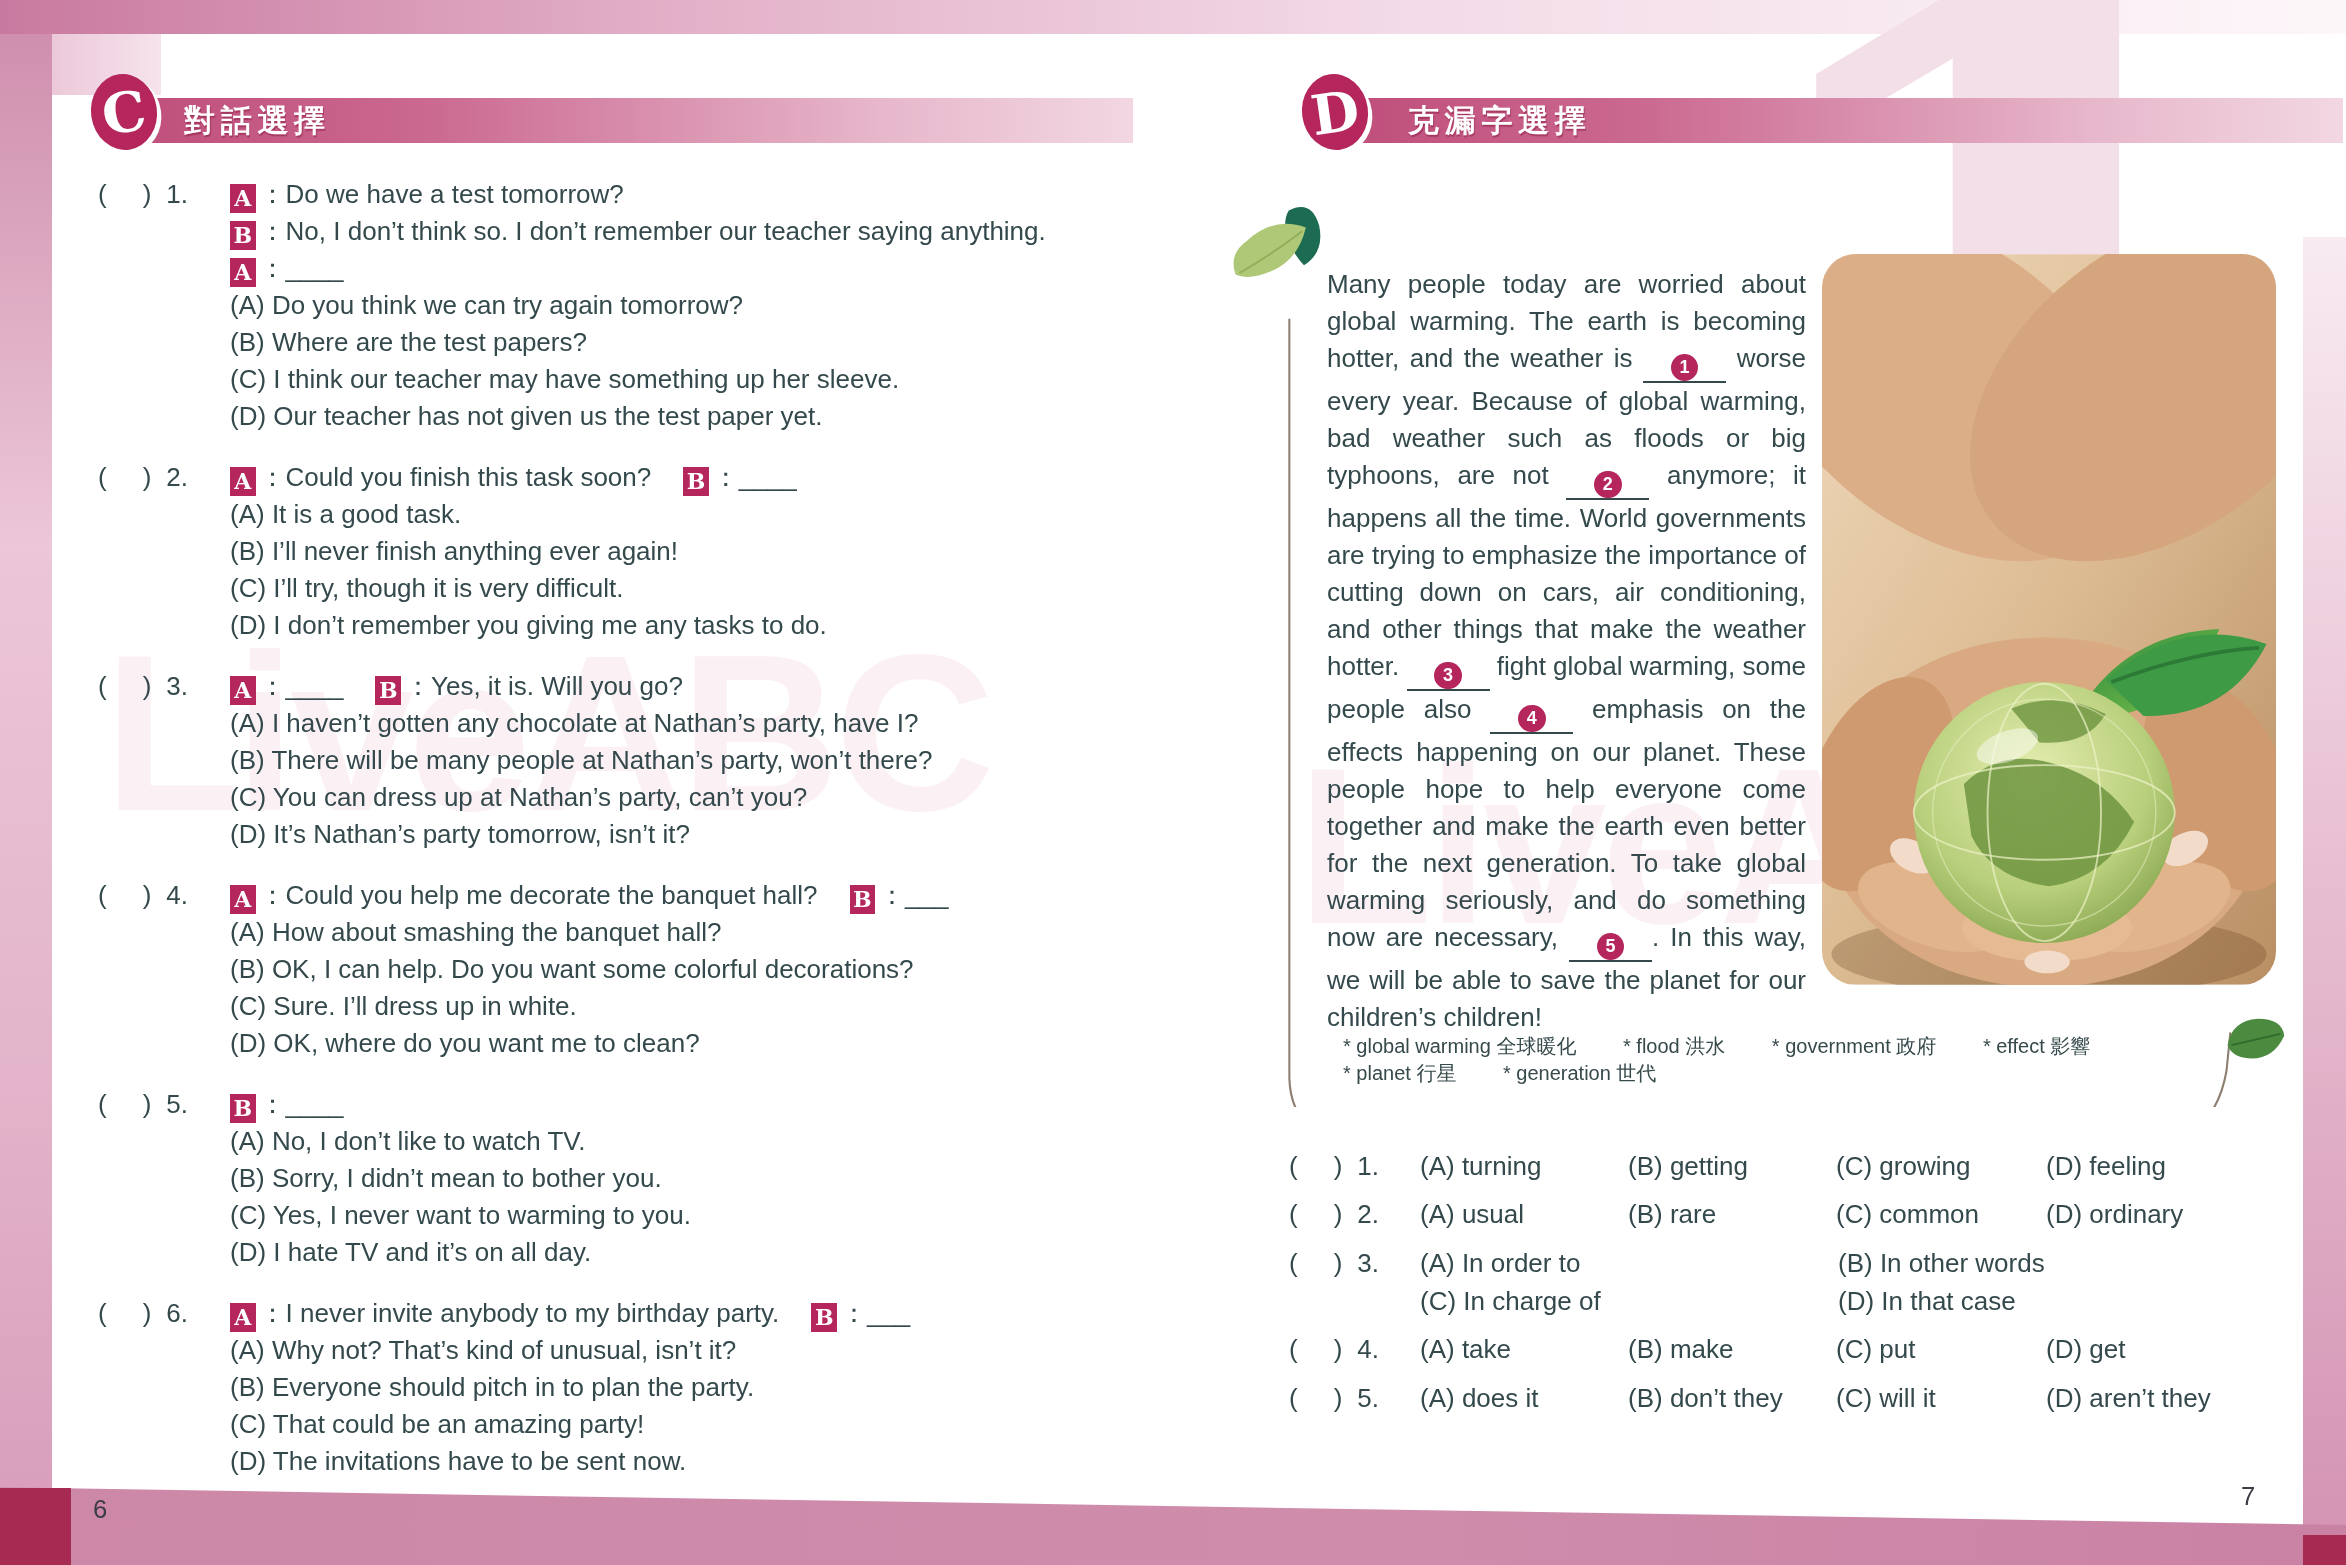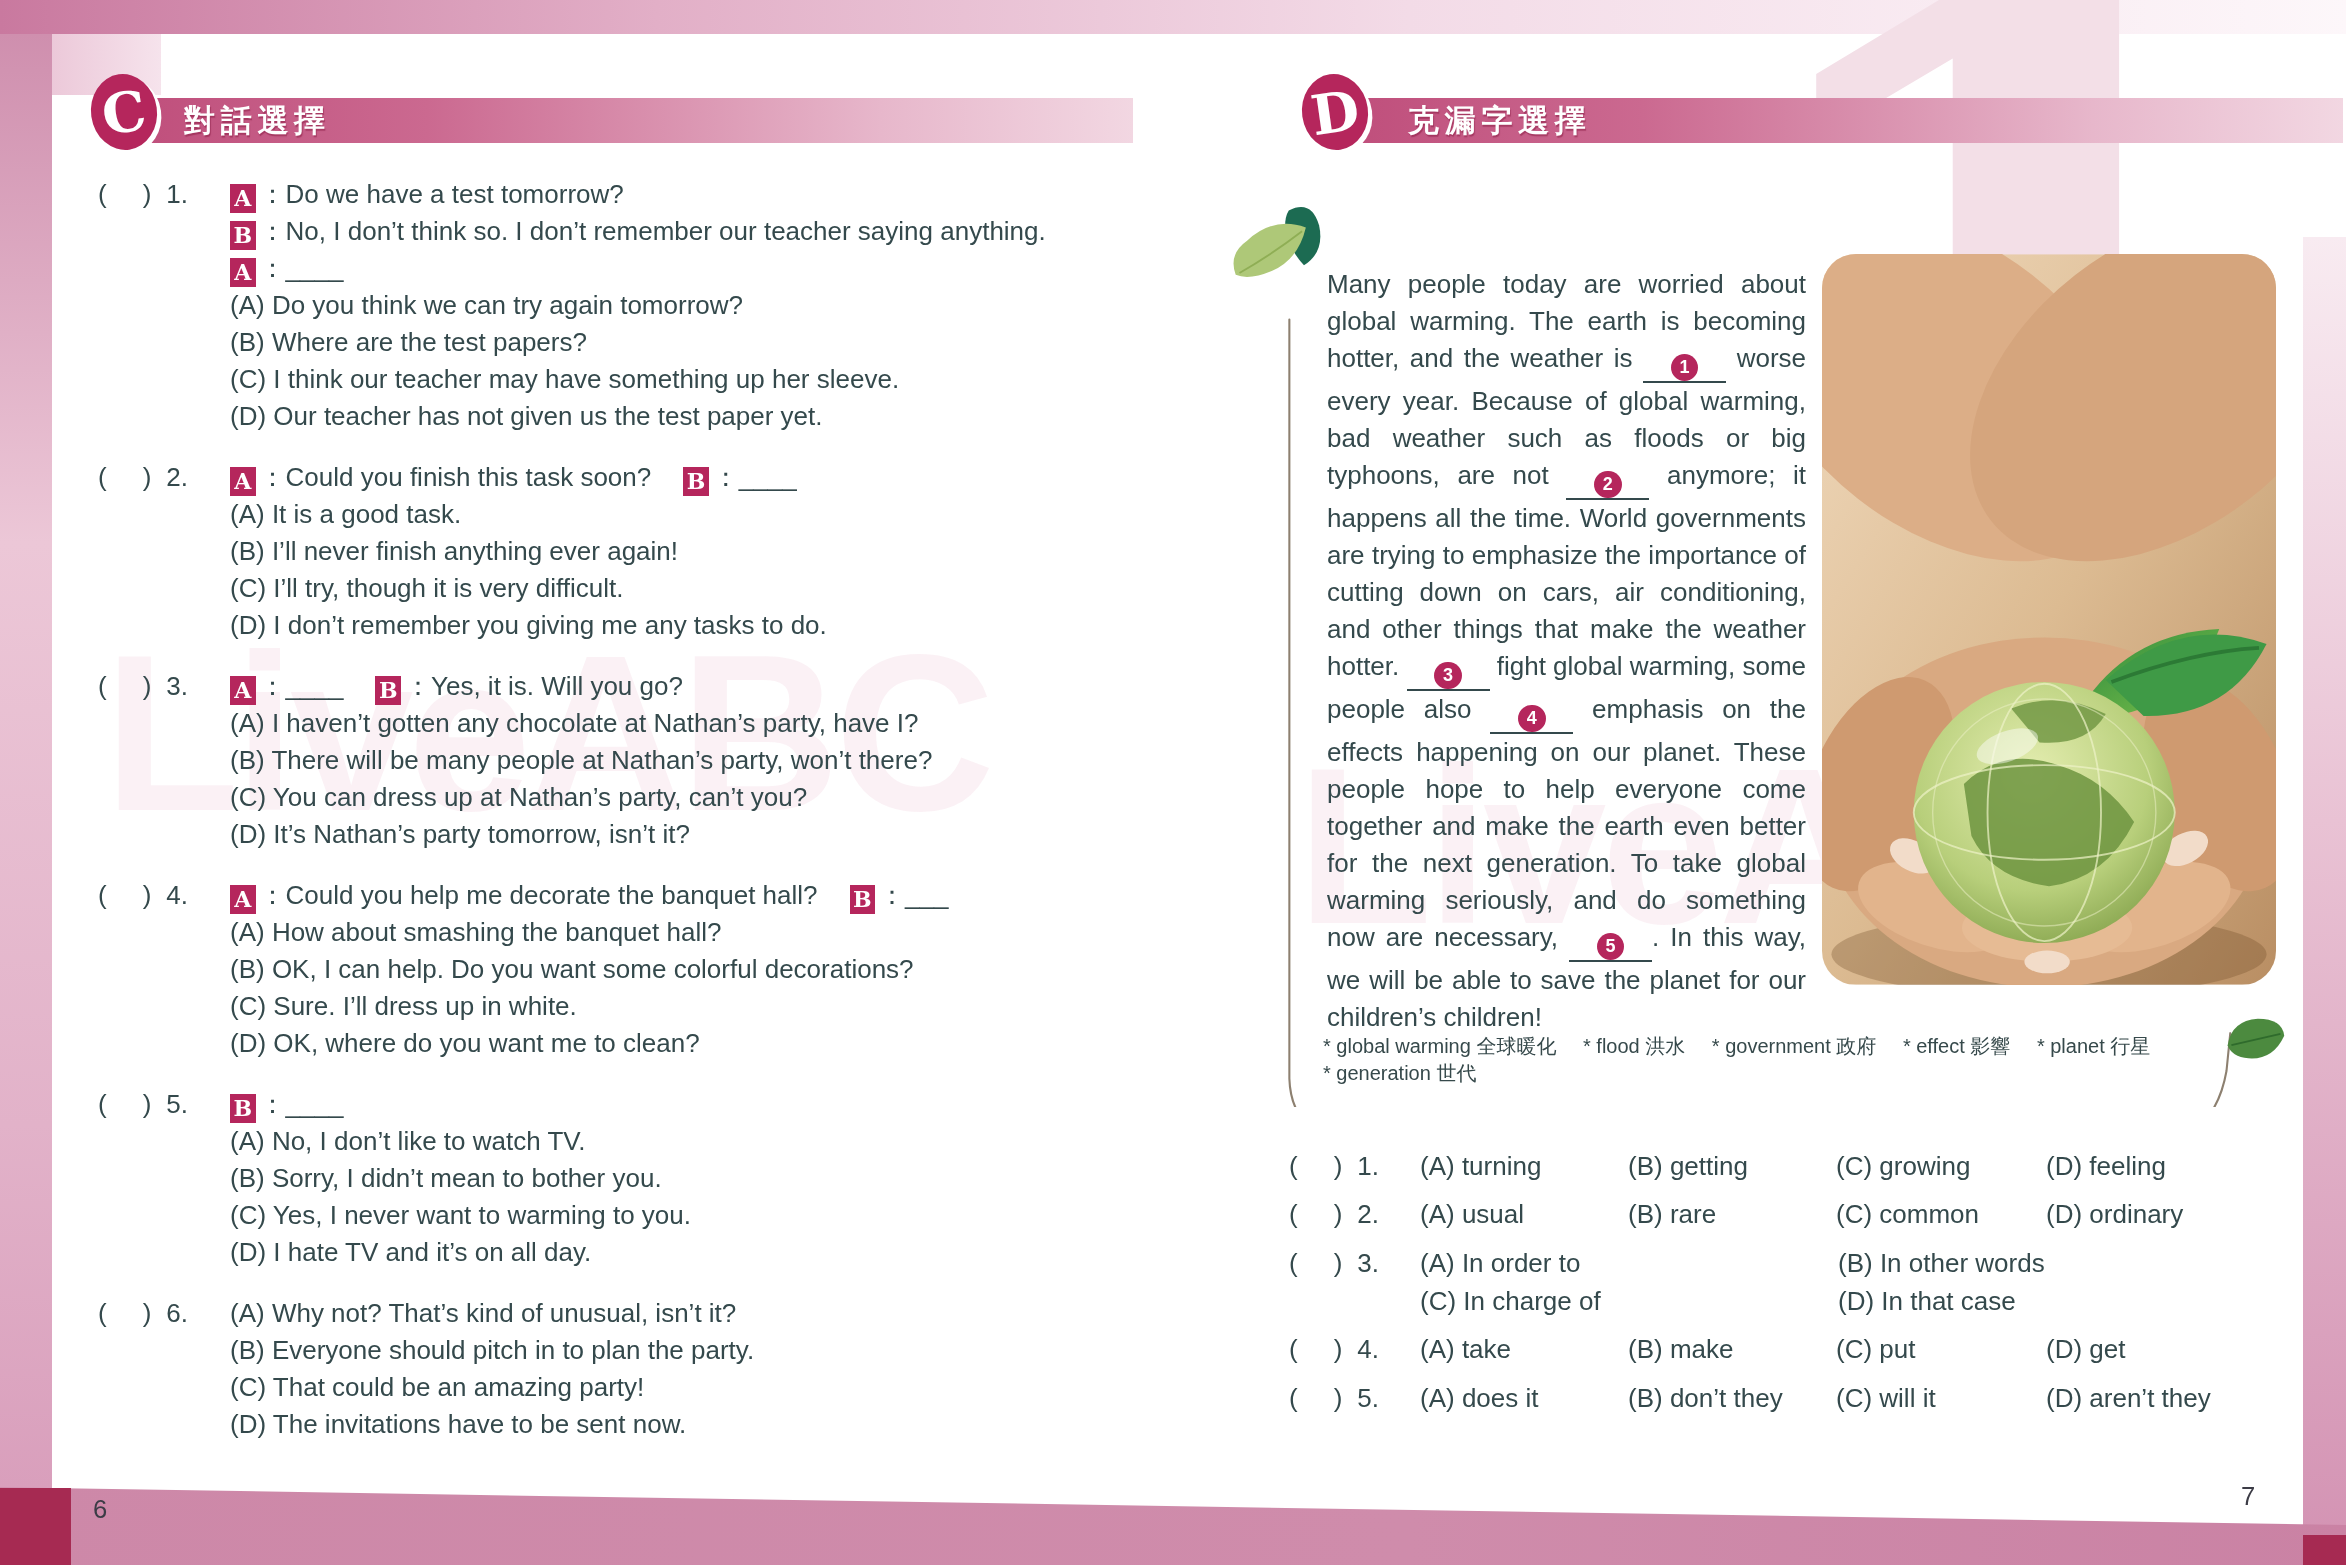--- a/index.html
+++ b/index.html
@@ -64,21 +64,21 @@
   .d-passage{position:absolute;left:1327px;top:238px;width:479px;z-index:2;
     font-size:26px;line-height:37px;text-align:justify;margin-top:28px;}
   .blank{display:inline-block;width:83px;border-bottom:2.4px solid #34494c;text-align:center;
     line-height:19px;}
   .bnum{display:inline-block;width:27.4px;height:27.4px;border-radius:50%;background:#b5265c;
     color:#fff;font-size:18px;font-weight:bold;line-height:27.4px;text-align:center;
     vertical-align:-5.7px;}
   .photo-box{position:absolute;left:1822px;top:254px;width:454px;height:731px;border-radius:34px;
     overflow:hidden;z-index:3;}
   .glossary{position:absolute;left:1323px;top:1033px;width:899px;z-index:2;font-size:20px;color:#36494b;}
-  .glossary span{margin-right:21px;white-space:nowrap;}
+  .glossary span{margin-right:21px;white-space:nowrap;margin-left:20px;}
   .bubble-svg,.leaf-svg{position:absolute;z-index:2;}
 
   .d-questions{position:absolute;left:1289px;top:1147px;width:1003px;z-index:4;
     font-size:26px;line-height:38px;}
   .dq{display:flex;margin-bottom:10.4px;}
   .dq-prefix{flex:none;width:131px;display:flex;align-items:flex-start;}
   .dq-opts4{flex:1;display:grid;grid-template-columns:208px 208px 210px auto;}
   .dq-opts2{flex:1;display:grid;grid-template-columns:418px auto;}
 </style>
 </head>
@@ -190,20 +190,21 @@
       </div>
     </div>
 
     <div class="q">
       <div class="q-prefix">
         <span class="par">(</span>
         <span class="par pc">)</span>
         <span class="qno">6.</span>
       </div>
       <div class="q-body">
+        <div><span class="spk">A</span><span class="dtext">：I never invite anybody to my birthday party.</span><span class="spk seg2">B</span><span class="dtext">：___</span></div>
         <div class="opt">(A) Why not? That’s kind of unusual, isn’t it?</div>
         <div class="opt">(B) Everyone should pitch in to plan the party.</div>
         <div class="opt">(C) That could be an amazing party!</div>
         <div class="opt">(D) The invitations have to be sent now.</div>
       </div>
     </div>
   </div>
 
   <svg class="bubble-svg" style="left:1259px;top:274px;" width="1013" height="833" viewBox="0 0 1070 880">
     <path d="M32,48 L32,850 Q34,908 92,914 L742,924

